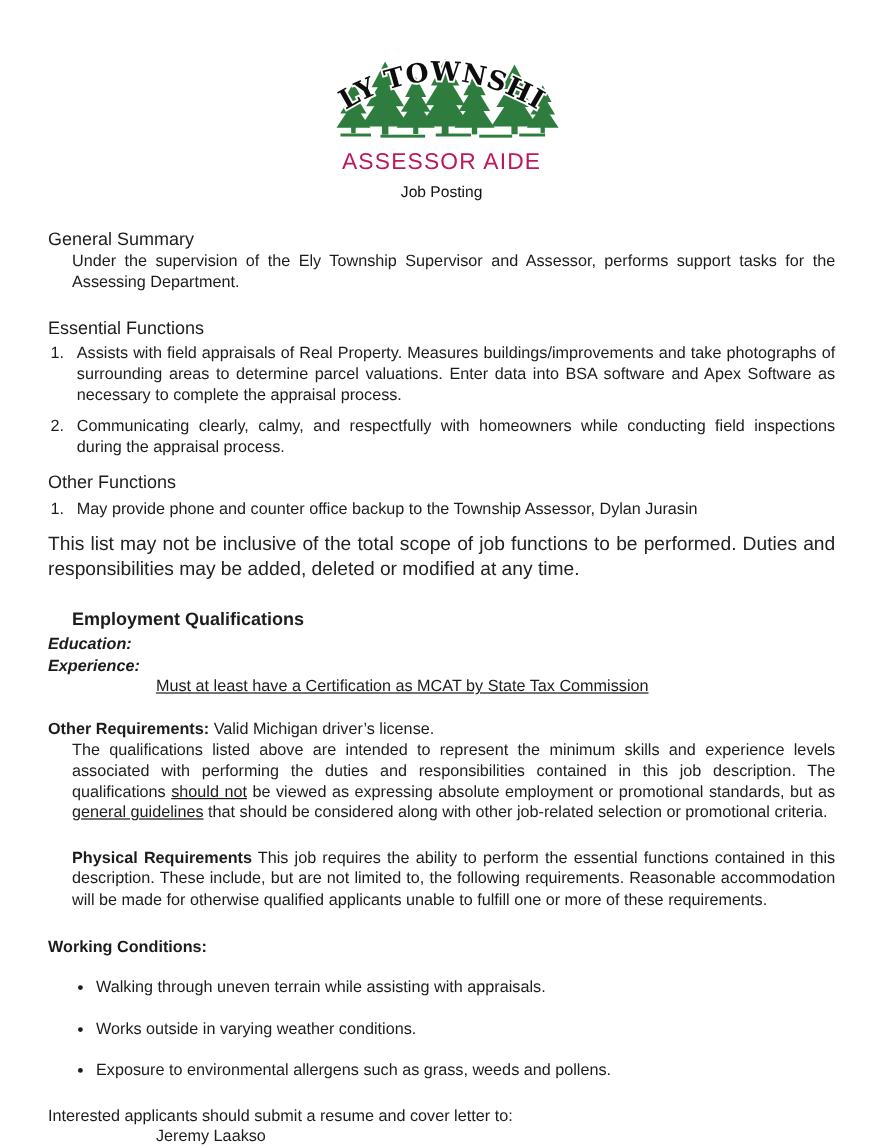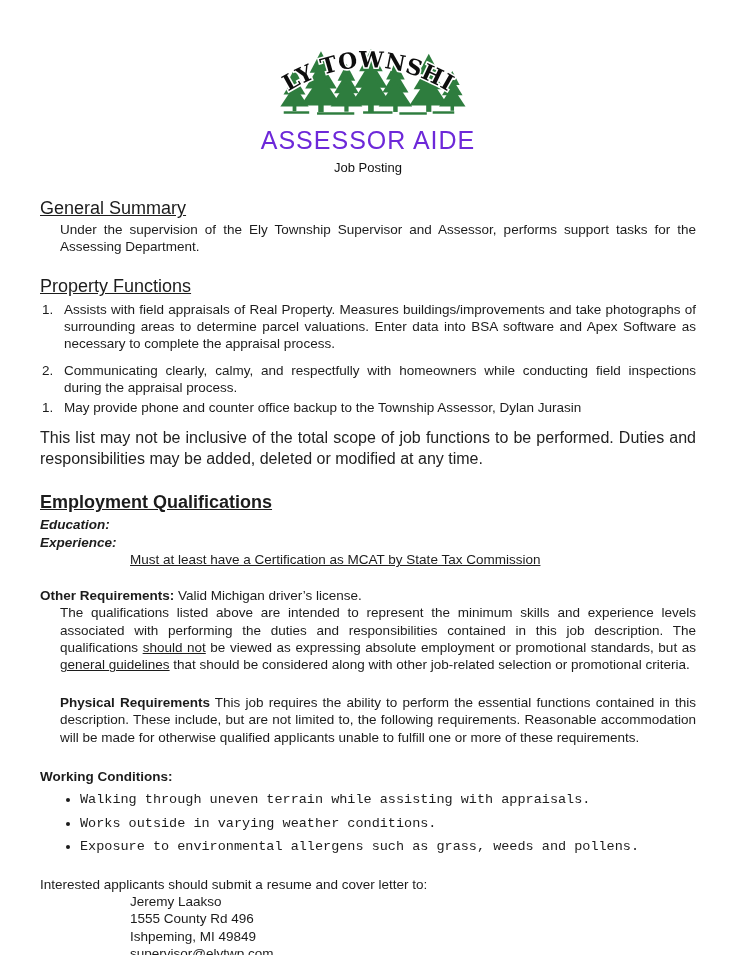--- a/index.html
+++ b/index.html
@@ -15,39 +15,38 @@
     color: #1c1c1c;
     padding: 34px 38px 0 40px;
     position: relative;
     overflow: hidden;
   }
   
   .logo-wrap { text-align: center; }
   .logo-svg { display: inline-block; }
   .doc-title {
     text-align: center;
-    font-size: 25px;
+    font-size: 19px;
     letter-spacing: 1px;
-    color: #6d28d9;
+    color: #be185d;
     margin-top: 2px;
   }
   .doc-subtitle {
     text-align: center;
     font-size: 13px;
     margin-top: 3px;
     color: #111;
   }
   
   .content { margin-top: 21px; }
   .sec-heading {
-    text-decoration: underline;
-    font-size: 18px;
+    font-size: 15px;
     font-weight: normal;
   }
-  .sec-heading.bold { font-weight: bold; }
+  .sec-heading.bold { font-weight: bold; margin-left: 20px; }
   p.just { text-align: justify; margin-left: 20px; }
   .gap-20 { margin-top: 20px; }
   .gap-18 { margin-top: 18px; }
   .gap-22 { margin-top: 22px; }
   .gap-12 { margin-top: 12px; }
 
   ol.numbered { list-style: none; counter-reset: item; }
   ol.numbered li {
     counter-increment: item;
     position: relative;
@@ -68,21 +67,21 @@
     color: #222;
   }
   .qual-row { display: flex; margin-top: 1px; }
   .qual-label { font-weight: bold; width: 90px; flex: 0 0 90px; font-style: italic; }
   .qual-value { flex: 1; }
   .cert-line { margin-left: 90px; text-decoration: underline; }
   .inline-bold { font-weight: bold; }
   .uline { text-decoration: underline; }
 
   ul.bullets { margin-top: 1px; padding-left: 40px; }
-  ul.bullets li { list-style: disc; padding-left: 0px; margin-top: 6px; font-family: Liberation Mono, monospace; }
+  ul.bullets li { list-style: disc; padding-left: 0px; margin-top: 17px; }
 
   .contact-block { margin-left: 90px; }
   .contact-block div { margin-top: 0px; }
 </style>
 </head>
 <body>
 
 <div class="page">
 
   <div class="logo-wrap">
@@ -117,26 +116,27 @@
     </svg>
   </div>
   <div class="doc-title">ASSESSOR AIDE</div>
   <div class="doc-subtitle">Job Posting</div>
 
   <div class="content">
 
     <div class="sec-heading">General Summary</div>
     <p class="just">Under the supervision of the Ely Township Supervisor and Assessor, performs support tasks for the Assessing Department.</p>
 
-    <div class="sec-heading gap-20">Property Functions</div>
+    <div class="sec-heading gap-20">Essential Functions</div>
     <ol class="numbered">
       <li>Assists with field appraisals of Real Property.  Measures buildings/improvements and take photographs of surrounding areas to determine parcel valuations.  Enter data into BSA software and Apex Software as necessary to complete the appraisal process.</li>
       <li>Communicating clearly, calmy, and respectfully with homeowners while conducting field inspections during the appraisal process.</li>
     </ol>
 
+    <div class="sec-heading gap-12">Other Functions</div>
     <ol class="numbered">
       <li>May provide phone and counter office backup to the Township Assessor, Dylan Jurasin</li>
     </ol>
     <p class="note">This list may not be inclusive of the total scope of job functions to be performed.  Duties and responsibilities may be added, deleted or modified at any time.</p>
 
     <div class="sec-heading bold gap-22">Employment Qualifications</div>
     <div class="qual-row">
       <span class="qual-label">Education:</span>
     </div>
     <div class="qual-row">

